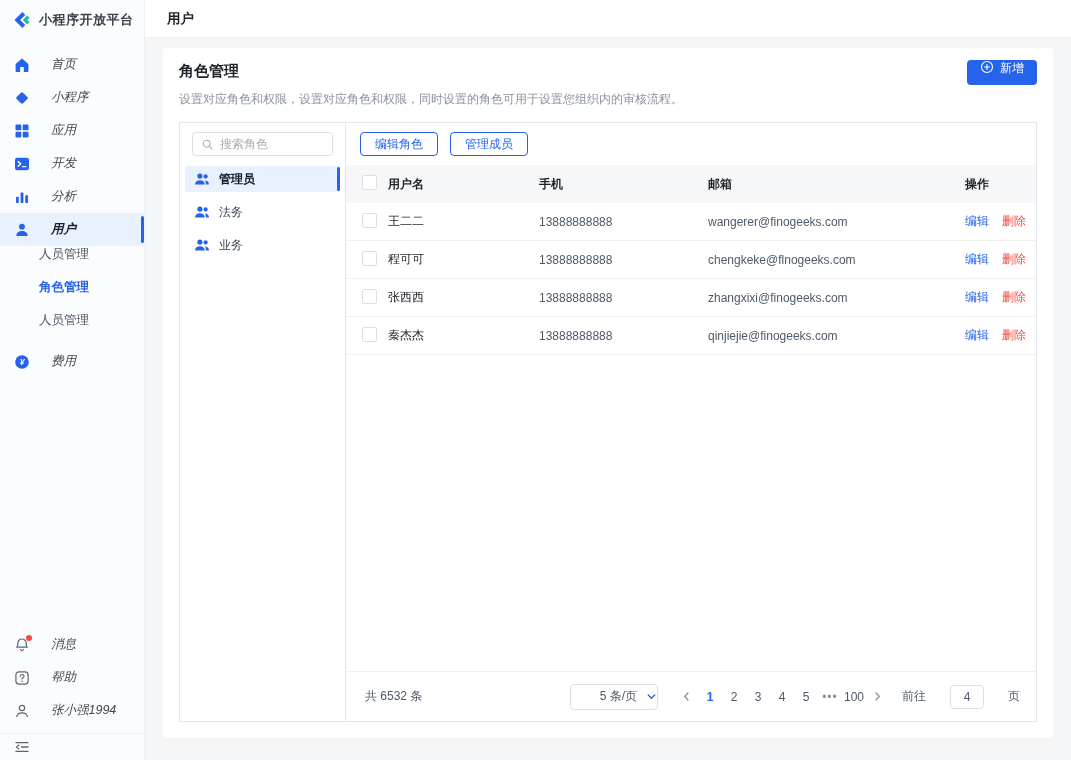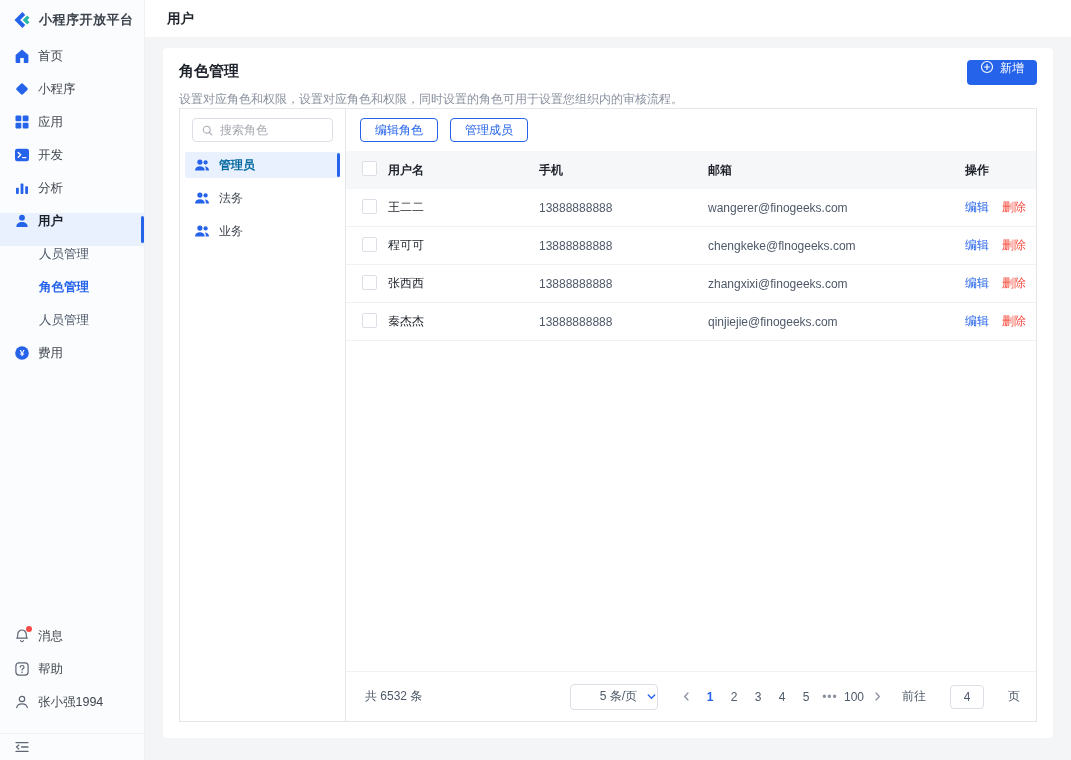--- a/index.html
+++ b/index.html
@@ -9,22 +9,22 @@
     font-size:12px; color:#1d2129; background:#f4f5f7;
   }
   .app { display:flex; width:100%; height:100%; }
 
   
   .sidebar { width:145px; background:#fbfcfd; border-right:1px solid #eef0f2;
              display:flex; flex-direction:column; flex-shrink:0; }
   .brand { height:40px; display:flex; align-items:center; gap:7px; padding:0 12px; }
   .brand-title { font-weight:bold; font-size:13px; color:#3c434d; letter-spacing:.5px; white-space:nowrap; }
   .nav { margin-top:8px; }
-  .nav-item { height:33px; display:flex; align-items:flex-start; gap:8px;
-              padding:0 14px; color:#41464f; cursor:pointer; position:relative; font-size:12.5px; }
+  .nav-item { height:33px; display:flex; align-items:center; gap:21px;
+              padding:0 14px; color:#41464f; cursor:pointer; position:relative; font-size:12.5px;font-style:italic; }
   .nav-item .icon, .role-icon, .s-icon { width:16px; height:16px; display:inline-flex; flex-shrink:0; }
   .nav-item .icon { color:#2563eb; }
   .nav-item.active { background:#e8f1fd; font-weight:bold; color:#1d2129; }
   .nav-item.active::after { content:""; position:absolute; right:0; top:3px; bottom:3px;
                             width:3px; border-radius:2px; background:#2563eb; }
   .sub-item { height:33px; display:flex; align-items:flex-start; padding-left:39px;
               color:#4e5969; cursor:pointer; font-size:12.5px; }
   .sub-item.active { color:#2563eb; font-weight:bold; }
   .sidebar-spacer { flex:1; }
   .side-bottom .nav-item .icon { color:#5e6673; }
@@ -40,33 +40,33 @@
             padding:0 22px; font-size:13.5px; font-weight:bold; border-bottom:1px solid #f2f3f5; }
   .card { flex:1; margin:10px 18px 22px; background:#fff; border-radius:4px;
           padding:14px 16px 16px; display:flex; flex-direction:column; min-height:0; }
   .card-head { position:relative; }
   .page-title { font-size:15px; font-weight:bold; }
   .page-desc { margin-top:10px; color:#8a919f; }
   .add-btn { position:absolute; right:0; top:-2px; height:25px; background:#2563eb; color:#fff;
              border:none; border-radius:4px; display:flex; align-items:flex-start; gap:6px;
              padding:0 13px; font-size:12px; cursor:pointer; }
 
-  .panel { margin-top:0; flex:1; border:1px solid #e5e6eb; display:flex; min-height:0; }
+  .panel { margin-top:14px; flex:1; border:1px solid #e5e6eb; display:flex; min-height:0; }
 
   
   .role-panel { width:166px; border-right:1px solid #e5e6eb; padding:9px 5px; flex-shrink:0; }
   .search-box { margin:0 7px 10px; height:24px; border:1px solid #dcdfe6; border-radius:4px;
                 display:flex; align-items:center; gap:6px; padding:0 8px; color:#a8abb2; background:#fff; }
   .search-box input { border:none; outline:none; width:100%; font-size:12px;
                       font-family:inherit; color:#1d2129; background:transparent; }
   .search-box input::placeholder { color:#a8abb2; }
   .role-item { height:26px; margin-bottom:7px; display:flex; align-items:center; gap:9px;
                padding:0 9px; position:relative; color:#3c434d; cursor:pointer; border-radius:2px; }
   .role-icon { color:#2563eb; }
-  .role-item.active { background:#e8f1fd; color:#0369a1; font-weight:bold; }
+  .role-item.active { background:#e8f1fd; color:#0f172a; font-weight:bold; }
   .role-item.active::after { content:""; position:absolute; right:0; top:1px; bottom:1px;
                              width:3px; border-radius:2px; background:#2563eb; }
 
   
   .table-area { flex:1; display:flex; flex-direction:column; min-width:0; }
   .toolbar { padding:9px 14px; display:flex; gap:12px; }
   .outline-btn { height:24px; background:#fff; border:1px solid #2563eb; color:#2563eb;
                  border-radius:4px; padding:0 14px; font-size:12px; display:flex;
                  align-items:center; cursor:pointer; }
   .grid-row { display:grid; grid-template-columns:42px 151px 169px 257px 1fr; align-items:center; }

